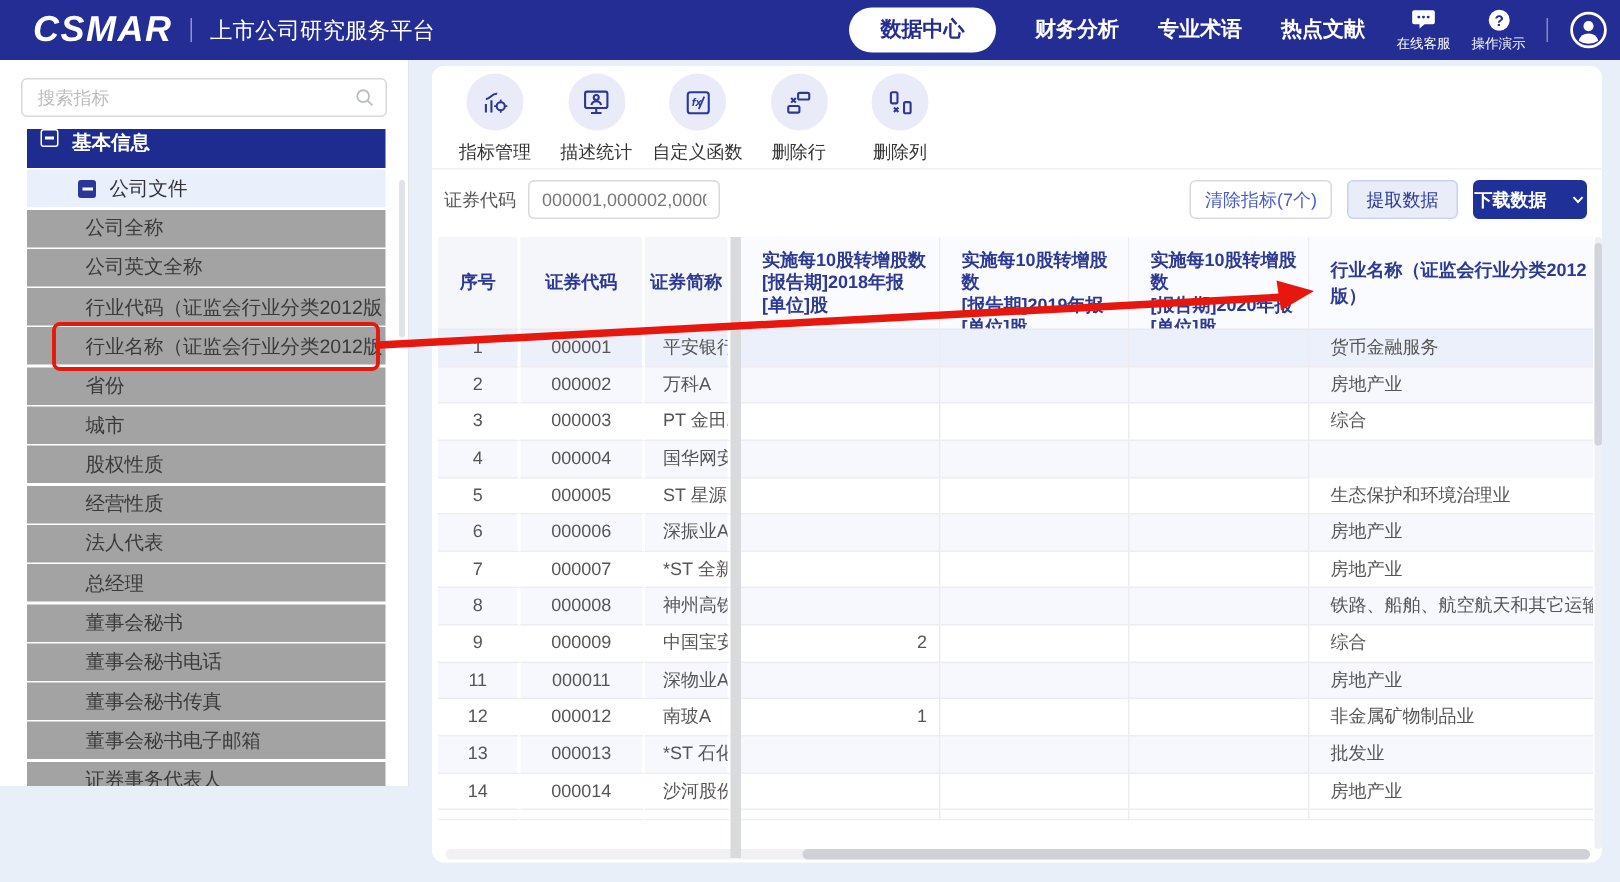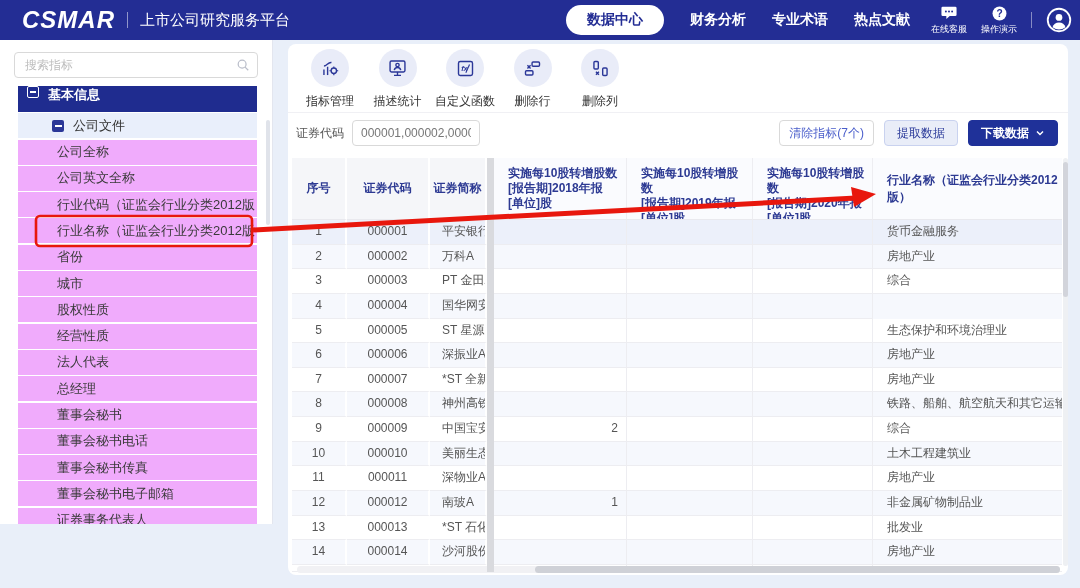--- a/index.html
+++ b/index.html
@@ -31,37 +31,37 @@
   .search-input::placeholder{color:#bdbdbd;}
   .search-icon{position:absolute;right:8px;top:6px;}
   .tree{margin:8px 15px 0 18px;}
   .row-root{height:26px;margin-bottom:1.3px;background:#1f2c8f;color:#fff;display:flex;align-items:flex-start;padding-left:9px;box-sizing:border-box;font-size:13px;font-weight:bold;cursor:pointer;}
   .row-group{height:25px;margin-bottom:1.3px;background:#e9effb;color:#333;display:flex;align-items:center;padding-left:34px;box-sizing:border-box;font-size:13px;cursor:pointer;}
   .minus-box{width:12px;height:12px;box-sizing:border-box;margin-right:9px;position:relative;flex:none;}
   .minus-box.light{border:1.4px solid #fff;border-radius:2px;}
   .minus-box.light::after{content:"";position:absolute;left:2px;right:2px;top:4.2px;height:1.6px;background:#fff;}
   .minus-box.dark{background:#2b3798;border-radius:2px;}
   .minus-box.dark::after{content:"";position:absolute;left:2.5px;right:2.5px;top:5.2px;height:1.6px;background:#fff;}
-  .leaf{height:25px;margin-bottom:1.3px;background:#f0abfc;color:#3a3a3a;display:flex;align-items:center;padding-left:39px;box-sizing:border-box;font-size:13px;cursor:pointer;white-space:nowrap;overflow:hidden;}
+  .leaf{height:25px;margin-bottom:1.3px;background:#a3a3a3;color:#3a3a3a;display:flex;align-items:center;padding-left:39px;box-sizing:border-box;font-size:13px;cursor:pointer;white-space:nowrap;overflow:hidden;}
   .side-scroll{position:absolute;right:2px;top:80px;width:4px;height:105px;background:#e0e3ea;border-radius:2px;}
   
   .card{position:absolute;left:288px;top:44px;width:780px;height:531px;background:#fff;border-radius:8px;}
   .toolbar{position:absolute;left:14px;top:5px;display:flex;gap:11.5px;}
   .tool{width:56px;display:flex;flex-direction:column;align-items:center;cursor:pointer;}
   .tool-circle{width:38px;height:38px;border-radius:50%;background:#e9ecf8;display:flex;align-items:center;justify-content:center;}
   .tool-label{font-size:12px;color:#333;margin-top:6px;white-space:nowrap;}
   .card-divider{position:absolute;left:0;right:0;top:68px;height:1px;background:#f0f0f4;}
   .querybar{position:absolute;left:8px;right:10px;top:76px;height:26px;display:flex;align-items:center;}
   .code-label{font-size:12px;color:#555;}
   .code-input{width:128px;height:26px;box-sizing:border-box;margin-left:8px;border:1px solid #d9d9d9;border-radius:4px;padding:0 8px;font-size:12px;color:#777;outline:none;font-family:inherit;}
   .btns{margin-left:auto;display:flex;align-items:center;gap:10px;}
   .btn{height:26px;box-sizing:border-box;border-radius:4px;font-size:12px;display:flex;align-items:center;cursor:pointer;white-space:nowrap;}
   .btn-clear{background:#fff;border:1px solid #d9d9d9;color:#4a5ecb;padding:0 9px;}
   .btn-extract{background:#e9edf8;border:1px solid #c9d2ef;color:#2b3a9a;padding:0 12px;}
-  .btn-download{background:#1f3199;border:1px solid #1f3199;color:#fff;padding:0 12px;gap:6px;font-weight:bold;}
+  .btn-download{background:#1f3199;border:1px solid #1f3199;color:#fff;padding:0 0;gap:16px;font-weight:bold;}
   .chev{display:flex;align-items:center;}
   
   .table{position:absolute;left:4px;top:114px;width:770px;height:414px;}
   .thead{display:flex;height:62px;}
   .hcell{box-sizing:border-box;font-size:12px;font-weight:bold;color:#2d3a93;white-space:pre-line;overflow:hidden;}
   .col-seq{width:55px;}.col-code{width:83px;}.col-name{width:57px;}.col-sp{width:7px;}
   .col-y2018{width:133px;}.col-y2019{width:126px;}.col-y2020{width:120px;}.col-industry{width:189px;}
   .thead .col-seq,.thead .col-code,.thead .col-name{background:#f5f6f9;display:flex;align-items:center;justify-content:center;border-right:2px solid #fff;border-bottom:1px solid #e9e9ee;}
   .thead .col-sp{background:transparent;}
   .thead .col-y2018,.thead .col-y2019,.thead .col-y2020{background:#fafbfe;padding:8px 4px 0 14px;line-height:15px;border-right:1px solid #ededf1;border-bottom:1px solid #e9e9ee;}
@@ -433,30 +433,20 @@
           <div class="cell col-seq">9</div>
           <div class="cell col-code">000009</div>
           <div class="cell col-name">中国宝安</div>
           <div class="cell col-sp"></div>
           <div class="cell col-y2018">2</div>
           <div class="cell col-y2019"></div>
           <div class="cell col-y2020"></div>
           <div class="cell col-industry">综合</div>
         </div>
 
-        <div class="trow">
-          <div class="cell col-seq">10</div>
-          <div class="cell col-code">000010</div>
-          <div class="cell col-name">美丽生态</div>
-          <div class="cell col-sp"></div>
-          <div class="cell col-y2018"></div>
-          <div class="cell col-y2019"></div>
-          <div class="cell col-y2020"></div>
-          <div class="cell col-industry">土木工程建筑业</div>
-        </div>
 
         <div class="trow">
           <div class="cell col-seq">11</div>
           <div class="cell col-code">000011</div>
           <div class="cell col-name">深物业A</div>
           <div class="cell col-sp"></div>
           <div class="cell col-y2018"></div>
           <div class="cell col-y2019"></div>
           <div class="cell col-y2020"></div>
           <div class="cell col-industry">房地产业</div>

